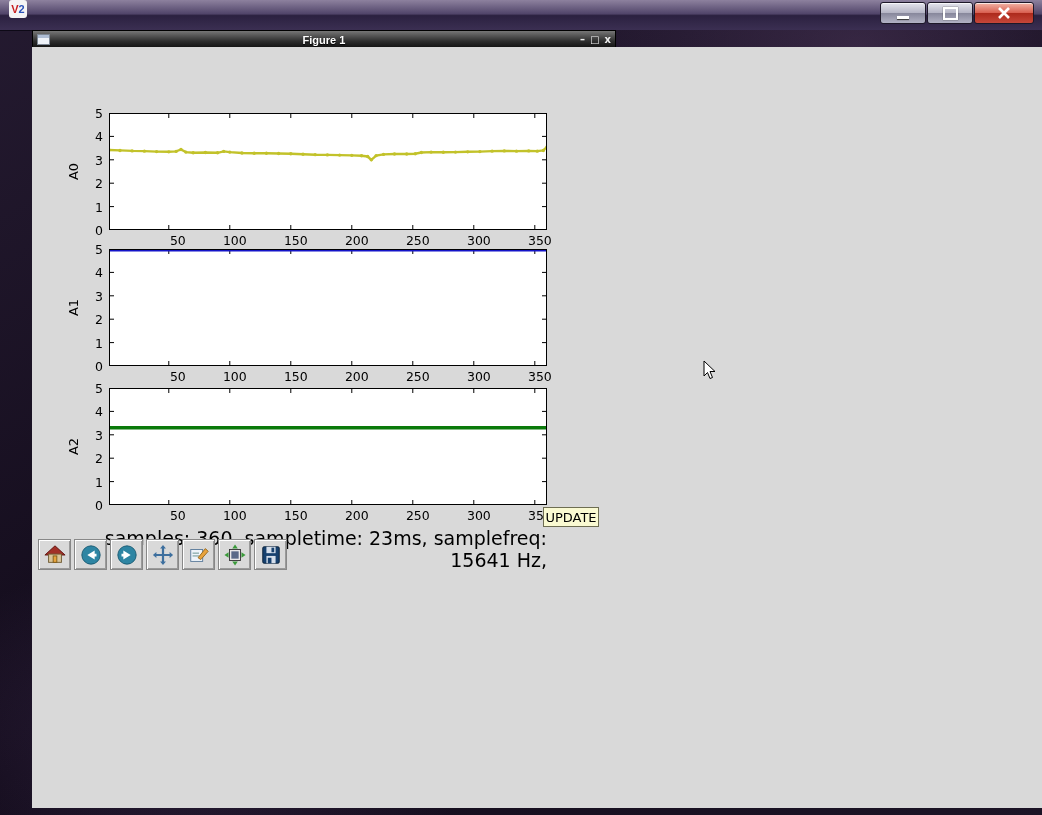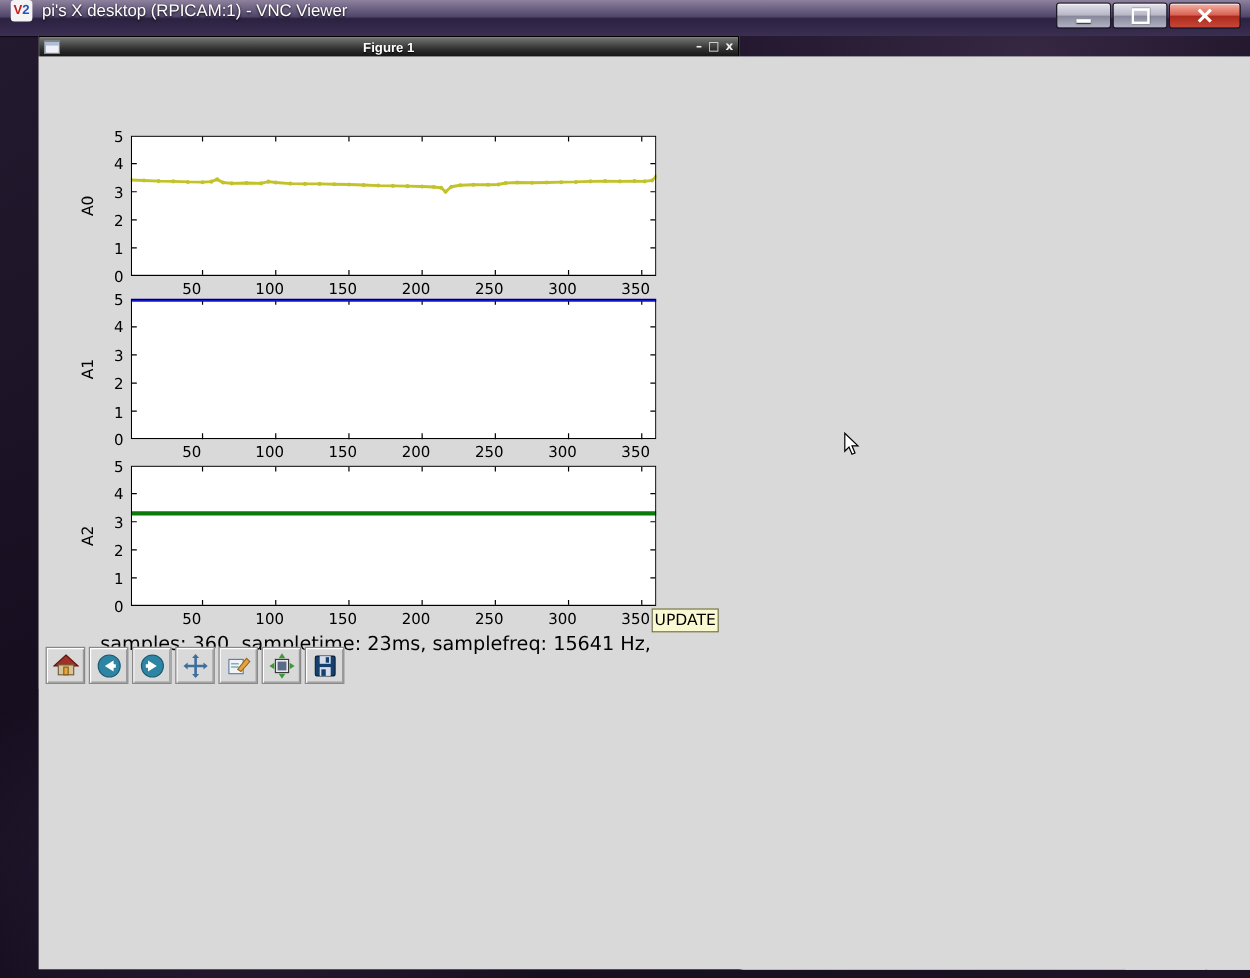--- a/index.html
+++ b/index.html
@@ -78,40 +78,39 @@
   #figure-win{left:8px;top:235px;width:582px;height:542px;border:1px solid #000;background:#d9d9d9;}
   .tb-dark{height:17px;background:linear-gradient(#767676,#2e2e2e 60%,#111);display:flex;
     align-items:center;justify-content:center;position:relative;}
   .tb-dark .tb-title{color:#fff;text-shadow:0 1px 1px #000;}
   .tb-dark .wc{color:#eee;}
   #fig-body{position:absolute;left:0;top:17px;right:0;bottom:0;background:#d9d9d9;}
   #fig-canvas{position:absolute;inset:0;font-family:"DejaVu Sans",sans-serif;}
   .plot-svg{position:absolute;}
   .fig-title{position:absolute;text-align:center;font-size:15px;color:#111;}
   .xtick,.ytick{position:absolute;font-size:12.5px;color:#000;}
-  .xtick{width:34px;text-align:left;}
+  .xtick{width:34px;text-align:right;}
   .ytick{width:20px;text-align:right;}
   .ylab{position:absolute;font-size:13px;color:#000;transform:rotate(-90deg);transform-origin:center;}
-  .fig-xlabel{position:absolute;text-align:center;font-size:16px;color:#000;}
+  .fig-xlabel{position:absolute;text-align:right;font-size:19px;color:#000;}
   #update-btn{position:absolute;left:511px;top:460px;width:56px;height:20px;background:#fafad2;
     border:1px solid #6e6e52;font:13px "DejaVu Sans",sans-serif;color:#000;padding:0;}
   #fig-toolbar{position:absolute;left:6px;top:492px;display:flex;gap:3px;}
   .tool-btn{width:31px;height:29px;background:#d9d9d9;border:1px solid #888;
     box-shadow:inset 1px 1px 0 #fff, inset -1px -1px 0 #9a9a9a;
     display:flex;align-items:center;justify-content:center;}
   .mouse{position:absolute;z-index:50;}
 </style>
 </head>
 <body>
 
 <div id="desktop">
 
   <div id="vnc-titlebar">
     <div class="vnc-icon">V<b>2</b></div>
-    <span id="vnc-title">pi's X desktop (RPICAM:1) - VNC Viewer</span>
     <div class="vnc-btns">
       <div class="vb">
           <div class="glyph-min"></div>
         </div>
       <div class="vb">
           <div class="glyph-max"></div>
         </div>
       <div class="vb vb-close">
         <svg width="14" height="12" viewBox="0 0 14 12">
           <path d="M2,1 L12,11 M12,1 L2,11" stroke="#fff" stroke-width="2.6"></path>

